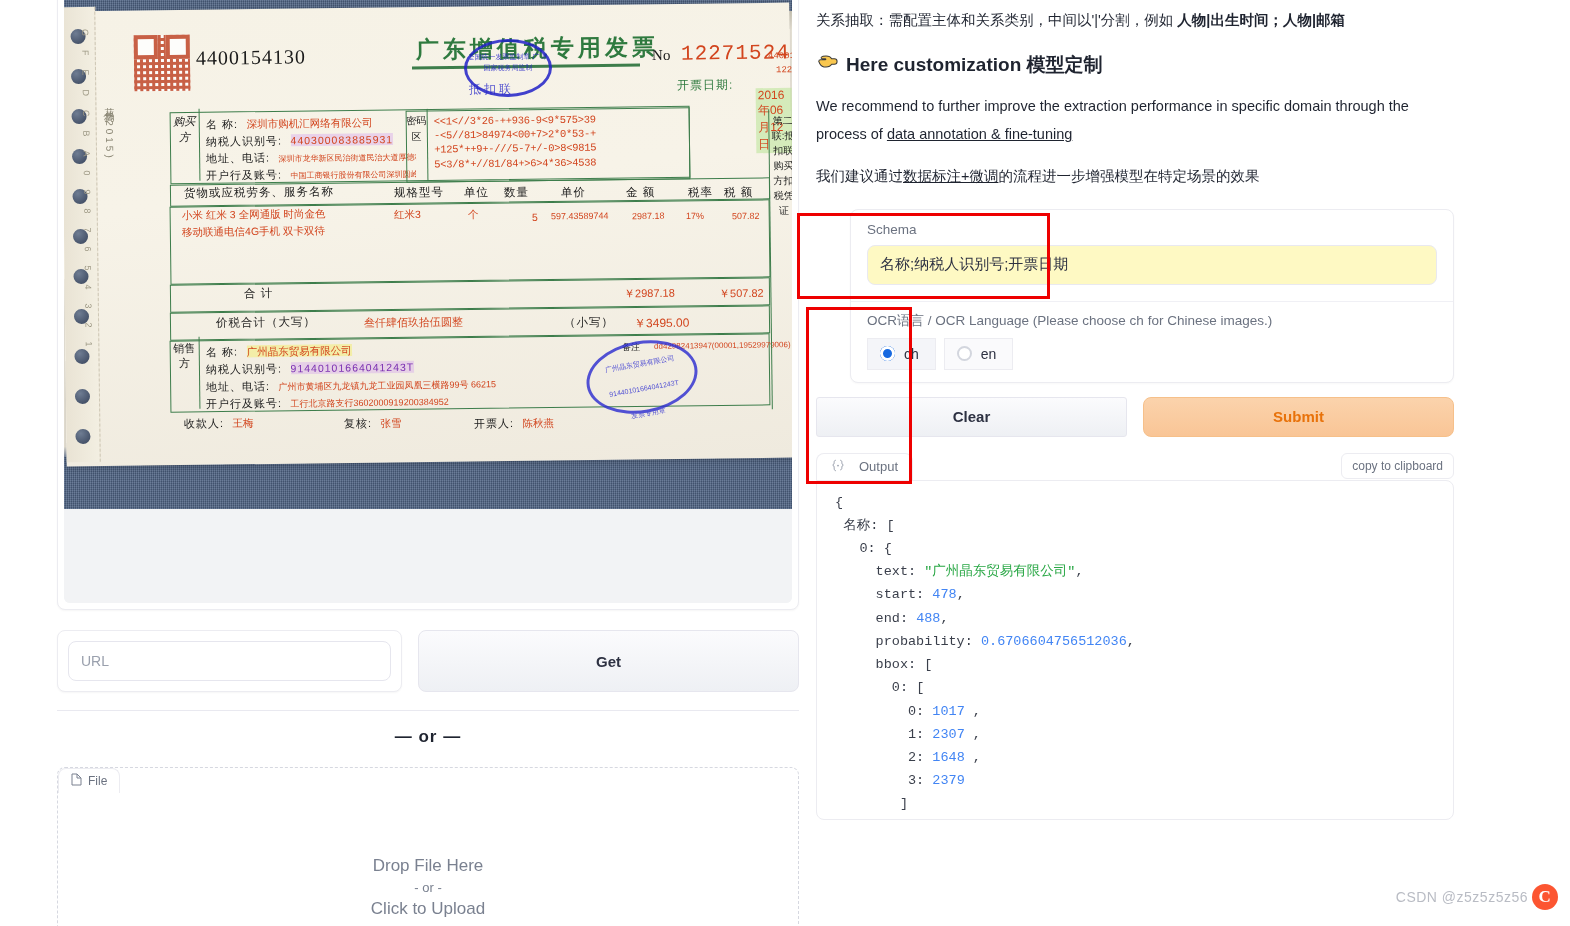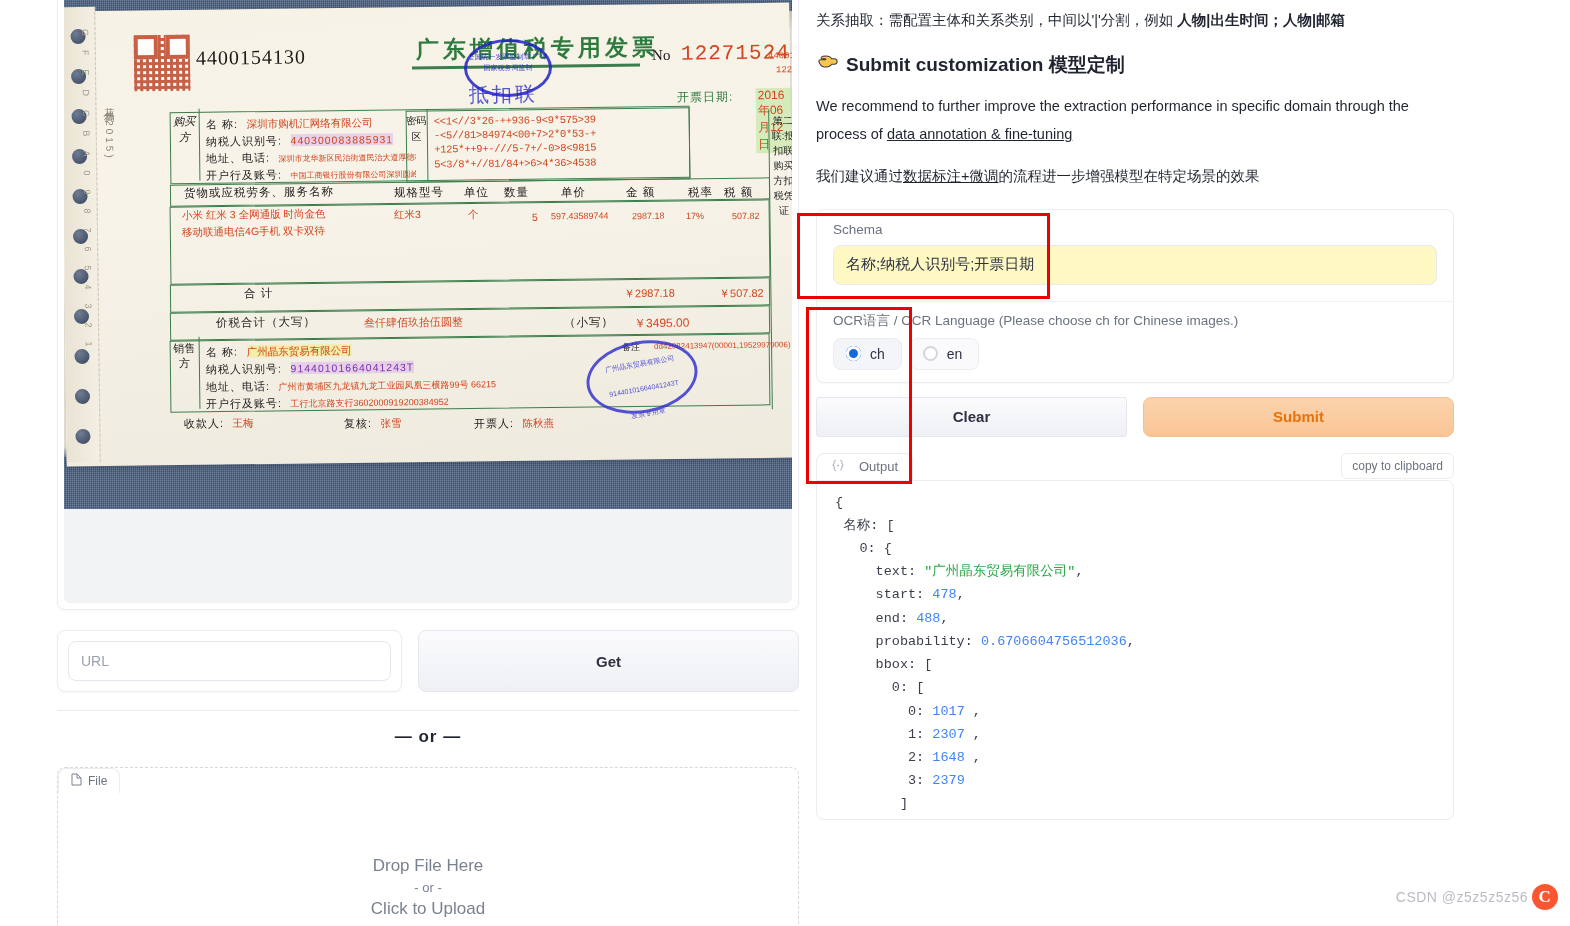--- a/index.html
+++ b/index.html
@@ -98,26 +98,26 @@
     left: 352px; top: 44px; font-size: 23px; color: #2f7a3f;
     font-family:"Liberation Serif",serif; letter-spacing: 4px; font-weight: 700;
   }
   .title-rule { left: 348px; top: 76px; width: 228px; height:3px; background:#2f7a3f; }
   .seal-oval {
     left: 400px; top: 50px; width: 88px; height: 58px;
     border: 3px solid #2222c8; border-radius: 50%;
     color:#2222c8; font-size: 7px; text-align:center; line-height:1.5;
     opacity:.85; padding-top:10px; overflow:hidden;
   }
-  .seal-word { left: 405px; top: 92px; font-size: 20px; color:#2222c8; font-family:"Liberation Serif",serif; letter-spacing:3px; opacity:.75;}
+  .seal-word { left: 405px; top: 92px; font-size: 12px; color:#2222c8; font-family:"Liberation Serif",serif; letter-spacing:3px; opacity:.75;}
   .no-lab { left: 588px; top: 58px; font-size:15px; color:#1b1b1b; font-family:"Liberation Serif",serif;}
   .no-num { left: 617px; top: 53px; font-size: 21px; color:#d2451e; font-family:"Liberation Mono",monospace; letter-spacing:1px;}
   .no-sub1 { left: 704px; top: 62px; font-size: 9px; color:#d2451e; font-family:"Liberation Mono",monospace;}
   .no-sub2 { left: 712px; top: 76px; font-size: 9px; color:#d2451e; font-family:"Liberation Mono",monospace;}
-  .date-lab { left: 613px; top: 100px; font-size: 12px; color:#2f7a3f; letter-spacing:1px;}
+  .date-lab { left: 613px; top: 88px; font-size: 12px; color:#2f7a3f; letter-spacing:1px;}
   .date-val { left: 692px; top: 99px; font-size:12px; color:#d2451e; background: rgba(186,228,150,.55); padding:0 2px;}
   .tbl-line { background:#3d7d4b; position:absolute; transform: rotate(-0.7deg); }
   .buyer-box { left: 106px; top: 120px; width: 520px; height: 72px; border:1px solid #3d7d4b;}
   .buyer-side { left: 106px; top: 120px; width: 30px; height: 72px; border-right:1px solid #3d7d4b; font-size:11px; color:#1b1b1b; text-align:center; padding-top:5px; line-height:1.45;font-style:italic;}
   .f-lab { font-size: 11px; color:#1b1b1b; letter-spacing:1px; }
   .f-val { font-size: 10.5px; color:#d2451e; }
   .hl-purple { background: rgba(214,170,235,.45); }
   .hl-yellow { background: rgba(243,236,120,.55); }
   .cipher-box { left: 342px; top: 120px; width: 284px; height: 72px; border:1px solid #3d7d4b;}
   .cipher-side { left: 342px; top: 120px; width: 22px; height: 72px; border-right:1px solid #3d7d4b; font-size:10px; color:#1b1b1b; text-align:center; padding-top:4px; line-height:1.6;}
@@ -178,36 +178,36 @@
   .right-col { position:absolute; left: 816px; top: 0; width: 638px; }
   .rel-line { font-size: 14.5px; color:#1f2430; line-height:1.5; padding-top: 10px; }
   .rel-line b { font-weight:700; }
   .mc-head { font-size: 19px; font-weight:700; color:#1f2430; margin-top: 20px; display:flex; align-items:center; gap:8px;}
   .hand { font-size: 19px; }
   .para { font-size: 14.5px; color:#1f2430; line-height: 1.95; margin-top: 14px; }
   .para u, .ulink { text-decoration: underline; }
 
   .settings-card {
     margin-top: 18px; border:1px solid #ececf1; border-radius:8px; background:#fff;
-    box-shadow: 0 1px 2px rgba(0,0,0,.03); position: relative;
+    box-shadow: 0 1px 2px rgba(0,0,0,.03); position: relative; margin-left: 34px;
   }
   .sch-sec { padding: 12px 16px 16px; border-bottom:1px solid #f0f0f5;}
   .sch-lab { font-size: 13.5px; color:#6b7280; margin-bottom: 8px;}
   .sch-input {
     width: 100%; height: 40px; border:1px solid #e9e9f0; border-radius:8px;
     padding: 0 12px; font-size: 15px; color:#2d3142; outline:none;
     font-family:"Liberation Sans",sans-serif; background:#fef9c3;
   }
   .opt-sec { padding: 10px 16px 12px; border-bottom:1px solid #f0f0f5;}
   .opt-sec:last-child { border-bottom: none; }
   .opt-lab { font-size: 13.5px; color:#6b7280; margin-bottom: 8px;}
   .radios { display:flex; gap: 8px; }
   .radio-pill {
     display:flex; align-items:center; gap:9px;
-    border:1px solid #ececf1; border-radius:8px;
+    border:1px solid #ececf1; border-radius:0;
     padding: 7px 16px 7px 12px; background:#fafafc; cursor:pointer;
   }
   .radio-pill.on { background:#f4f5f9; }
   .dot { width: 15px; height: 15px; border-radius:50%; border:2px solid #d3d6de; background:#fff; }
   .dot.on { border: none; background: #1769e0; box-shadow: inset 0 0 0 3px #fff, inset 0 0 0 9px #1769e0; }
   .pill-txt { font-size: 14px; color:#2d3142; }
 
   .btn-row { display:flex; gap: 16px; margin-top: 14px; }
   .clear-btn {
     flex:1; height: 40px; border:1px solid #e6e6ee; border-radius:3px;
@@ -444,21 +444,21 @@
   <div class="right-col">
 
     <div class="rel-line"><span>关系抽取：需配置主体和关系类别，中间以'|'分割，例如 </span><b>人物|出生时间；人物|邮箱</b></div>
 
     <div class="mc-head">
       <span class="hand">
         <svg width="22" height="19" viewBox="0 0 24 20">
           <path d="M3 9c0-1 1-2 2-2h5c1 0 1-1 0-1H7c-1 0-2-1-1-2 1-1 3-1 5-1 3 0 5 1 6 3h3c2 0 3 1 3 3s-1 3-3 3h-3c-1 2-3 3-6 3-3 0-6-2-7-4-0.5-1-0.5-1.5-1-2z" fill="#f9c74f" stroke="#3a3a3a" stroke-width="1.1" stroke-linejoin="round"></path>
         </svg>
       </span>
-      <span>Submit customization 模型定制</span>
+      <span>Here customization 模型定制</span>
     </div>
 
     <div class="para"><span>We recommend to further improve the extraction performance in specific domain through the process of </span><span class="ulink">data annotation &amp; fine-tuning</span></div>
 
     <div class="para"><span>我们建议通过</span><span class="ulink">数据标注+微调</span><span>的流程进一步增强模型在特定场景的效果</span></div>
 
     <div class="settings-card">
       <div class="sch-sec">
         <div class="sch-lab">Schema</div>
         <input class="sch-input" value="名称;纳税人识别号;开票日期" style="">

